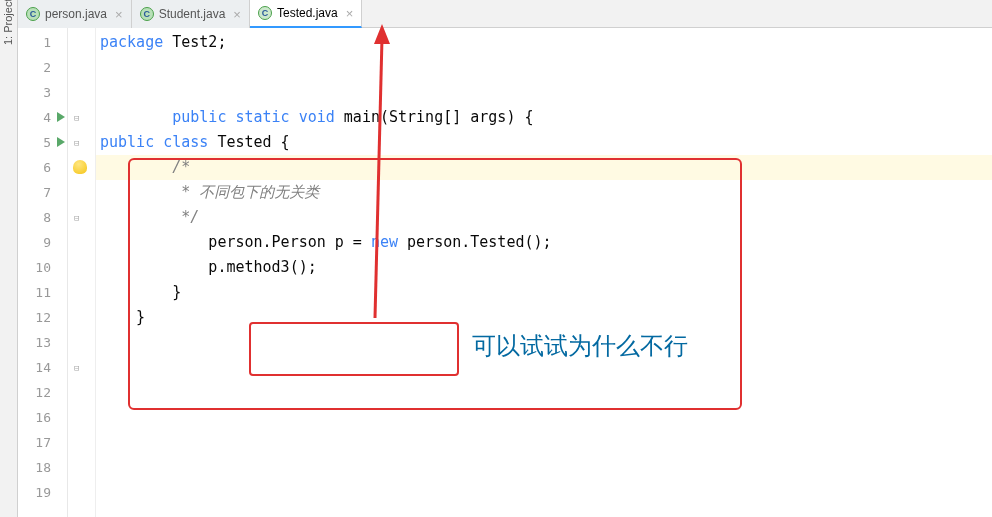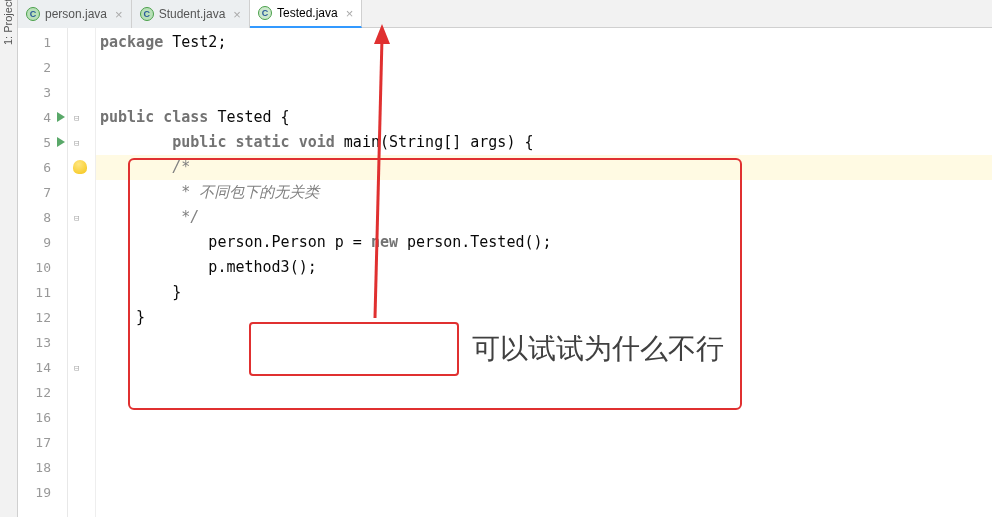--- a/index.html
+++ b/index.html
@@ -153,40 +153,40 @@
 .code-line {
   height: 25px;
   line-height: 25px;
   white-space: pre;
   font-size: 15px;
   padding-left: 4px;
 }
 .code-line.hl {
   background: #fffae3;
 }
-.kw { color: #737373; font-weight: bold; }
+.kw { color: #3b82f6; font-weight: normal; }
 .com { color: #808080; font-style: italic; }
 .plain { color: #080808; }
 
 .annot-box1 {
   position: absolute;
   border: 2px solid #e03030;
   border-radius: 6px;
   pointer-events: none;
 }
 .annot-box2 {
   position: absolute;
   border: 2px solid #e03030;
   border-radius: 4px;
   pointer-events: none;
 }
 .annot-text {
   position: absolute;
-  color: #404040;
-  font-size: 28px;
+  color: #0369a1;
+  font-size: 24px;
   font-family: Liberation Sans, sans-serif;
   pointer-events: none;
 }
 .annot-arrow {
   position: absolute;
   pointer-events: none;
 }
 </style>
 </head>
 <body>
@@ -263,22 +263,22 @@
     <div class="gl"></div>
     <div class="gl"></div>
     <div class="gl"></div>
     <div class="gl"></div>
     <div class="gl"></div>
   </div>
   <div class="code-area">
     <div class="code-line"><span class="kw">package</span><span class="plain"> Test2;</span></div>
     <div class="code-line"></div>
     <div class="code-line"></div>
+    <div class="code-line"><span class="plain">        </span><span class="kw">public</span><span class="plain"> </span><span class="kw">static</span><span class="plain"> </span><span class="kw">void</span><span class="plain"> main(String[] args) {</span></div>
     <div class="code-line"><span class="kw">public</span><span class="plain"> </span><span class="kw">class</span><span class="plain"> Tested {</span></div>
-    <div class="code-line"><span class="plain">        </span><span class="kw">public</span><span class="plain"> </span><span class="kw">static</span><span class="plain"> </span><span class="kw">void</span><span class="plain"> main(String[] args) {</span></div>
     <div class="code-line hl"><span class="com">        /*</span></div>
     <div class="code-line"><span class="com">         * 不同包下的无关类</span></div>
     <div class="code-line"><span class="com">         */</span></div>
     <div class="code-line"><span class="plain">            person.Person p = </span><span class="kw">new</span><span class="plain"> person.Tested();</span></div>
     <div class="code-line"><span class="plain">            p.method3();</span></div>
     <div class="code-line"><span class="plain">        }</span></div>
     <div class="code-line"><span class="plain">    }</span></div>
     <div class="code-line"></div>
     <div class="code-line"></div>
     <div class="code-line"></div>

